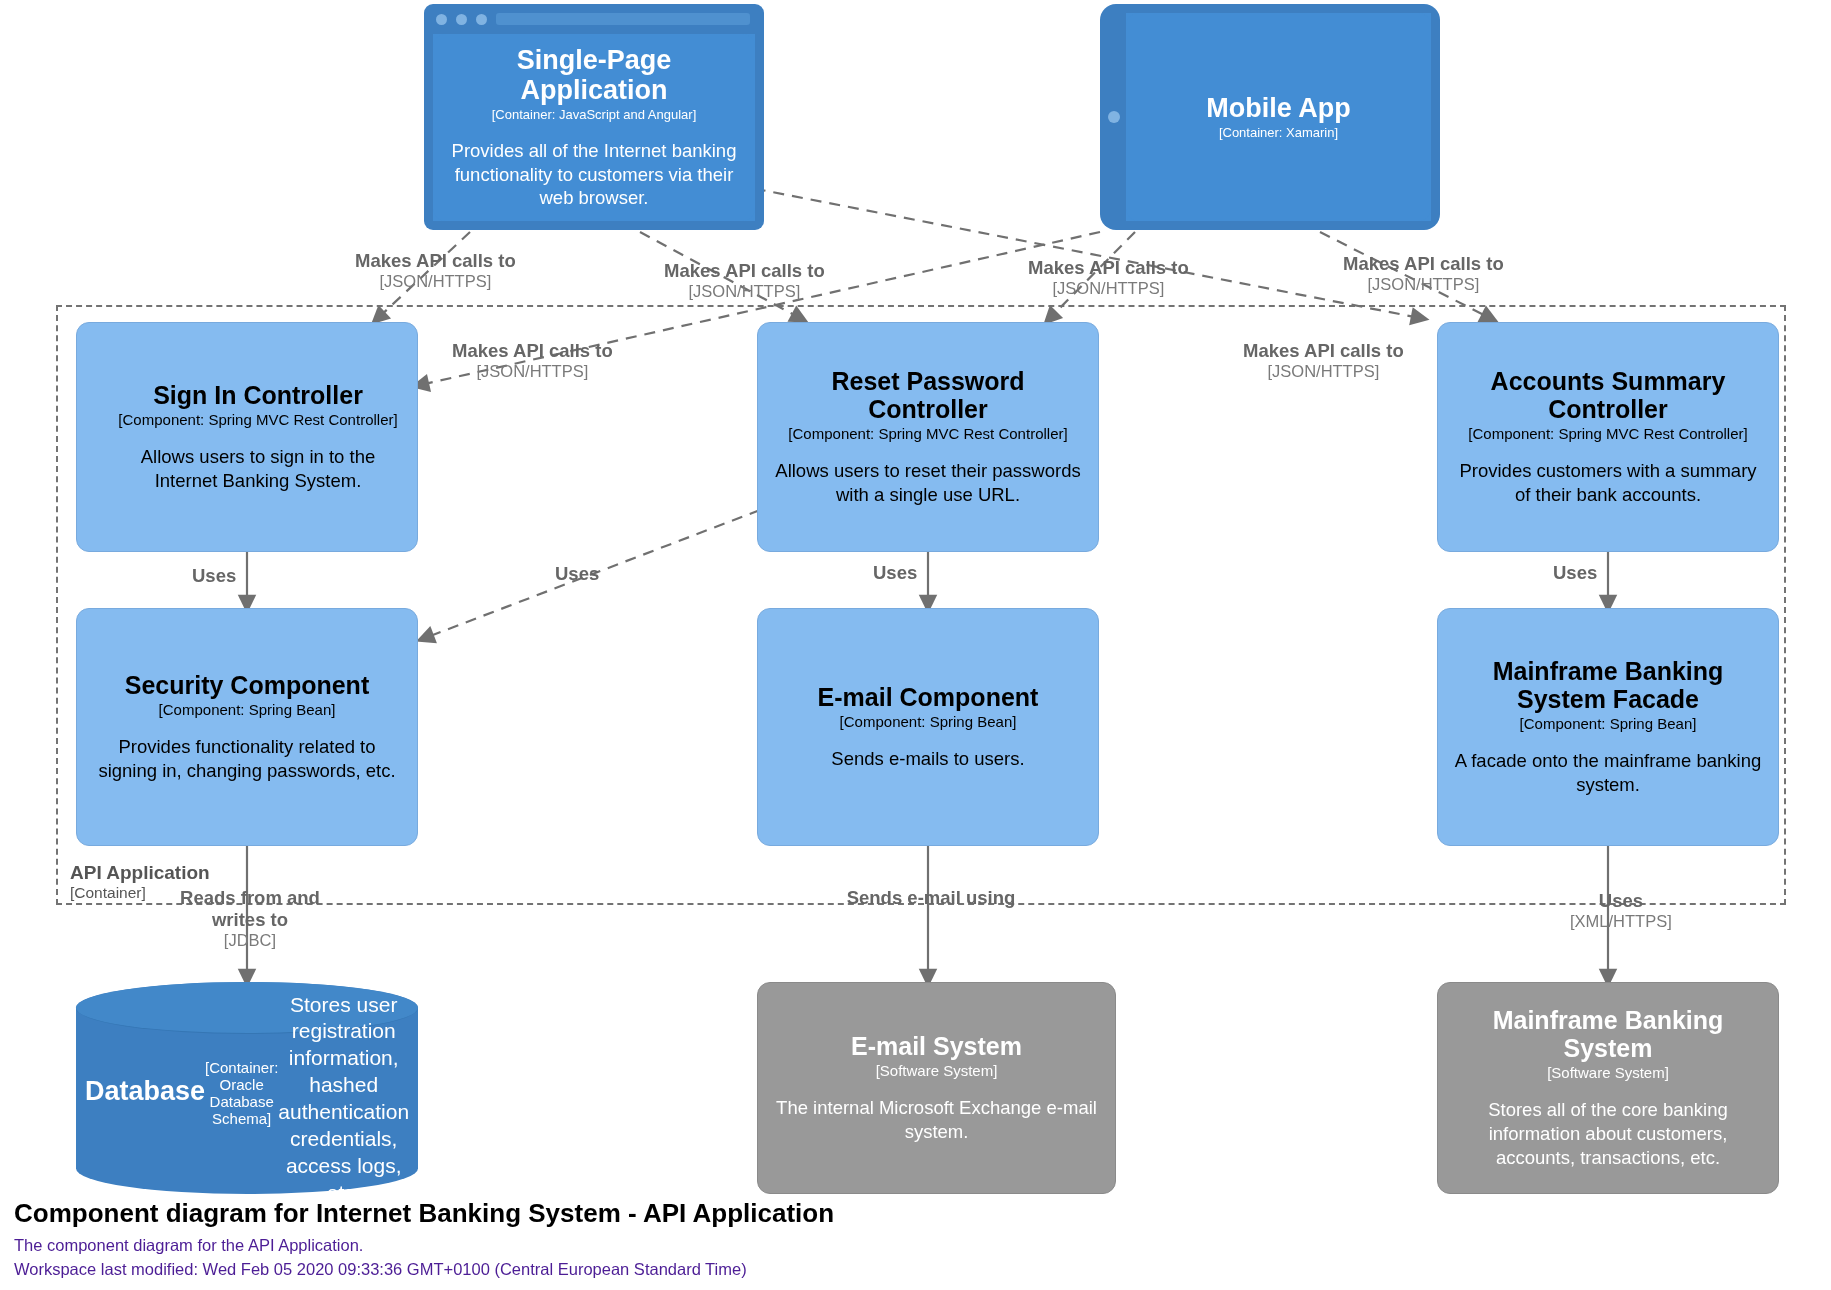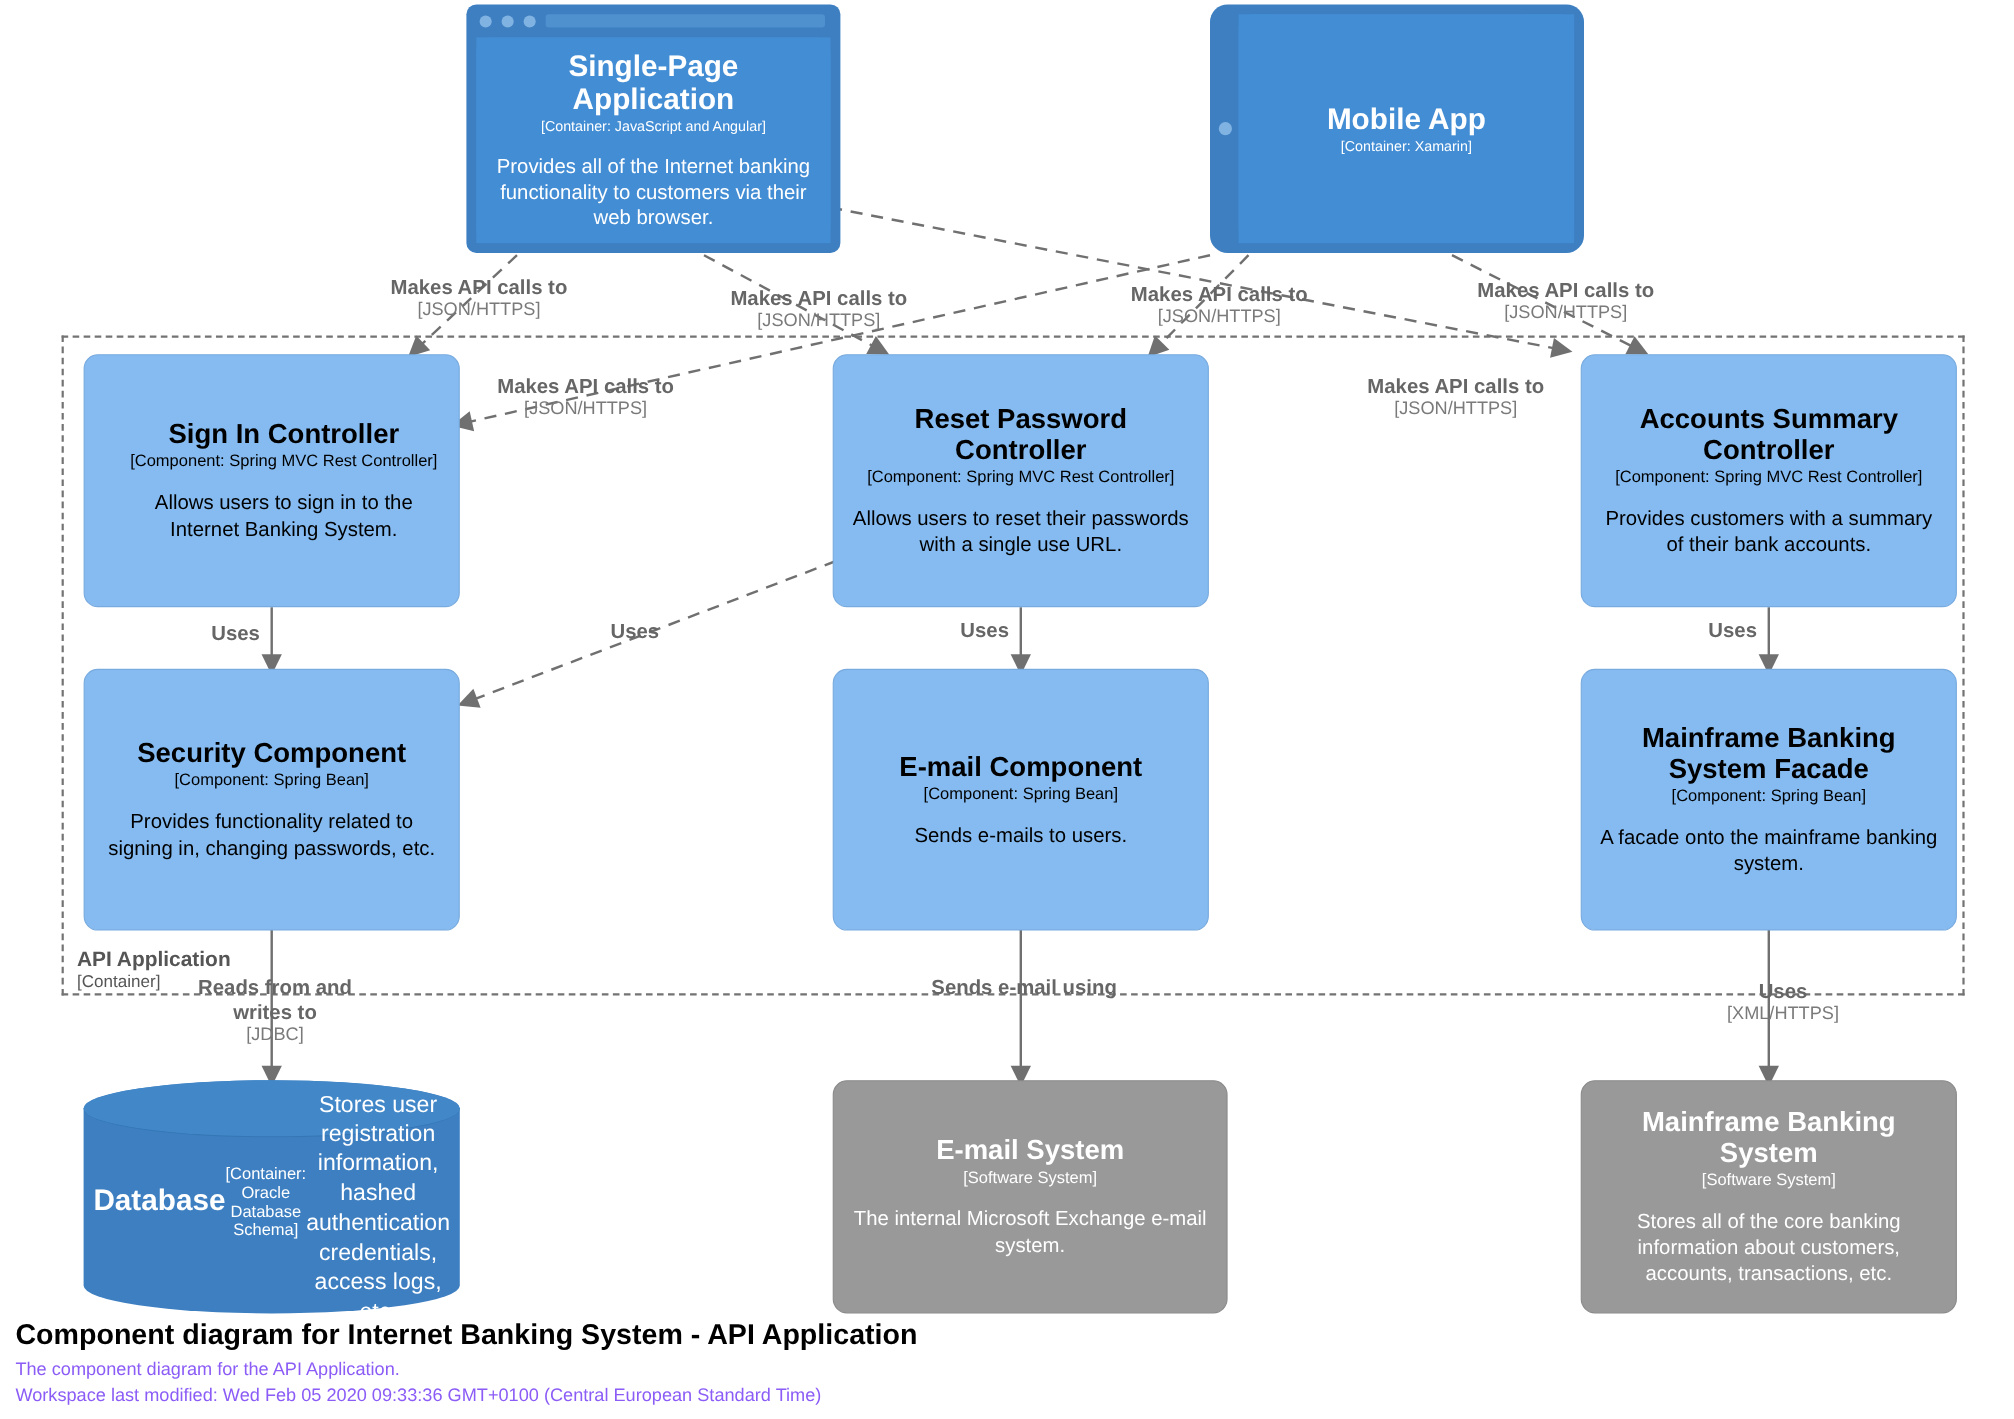--- a/index.html
+++ b/index.html
@@ -230,21 +230,21 @@
     text-align: left;
   }
   .footer .f-title {
     font-size: 26px;
     font-weight: bold;
     color: #000000;
     margin-bottom: 5px;
   }
   .footer .f-line {
     font-size: 16.5px;
-    color: #8b5cf6;
+    color: #4c1d95;
     line-height: 1.45;
   }
 </style>
 </head>
 <body>
 
 <div id="canvas">
 
   <div class="boundary" style="left:56px; top:305px; width:1730px; height:600px;"></div>
   <div class="boundary-label" style="left:70px; top:862px;">

